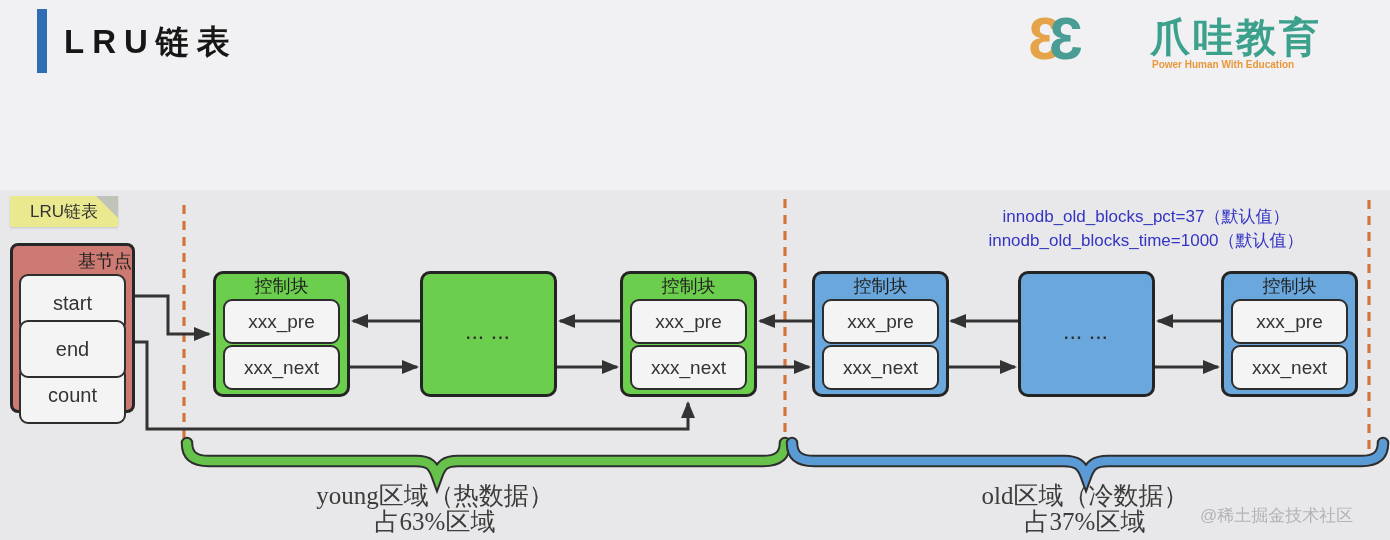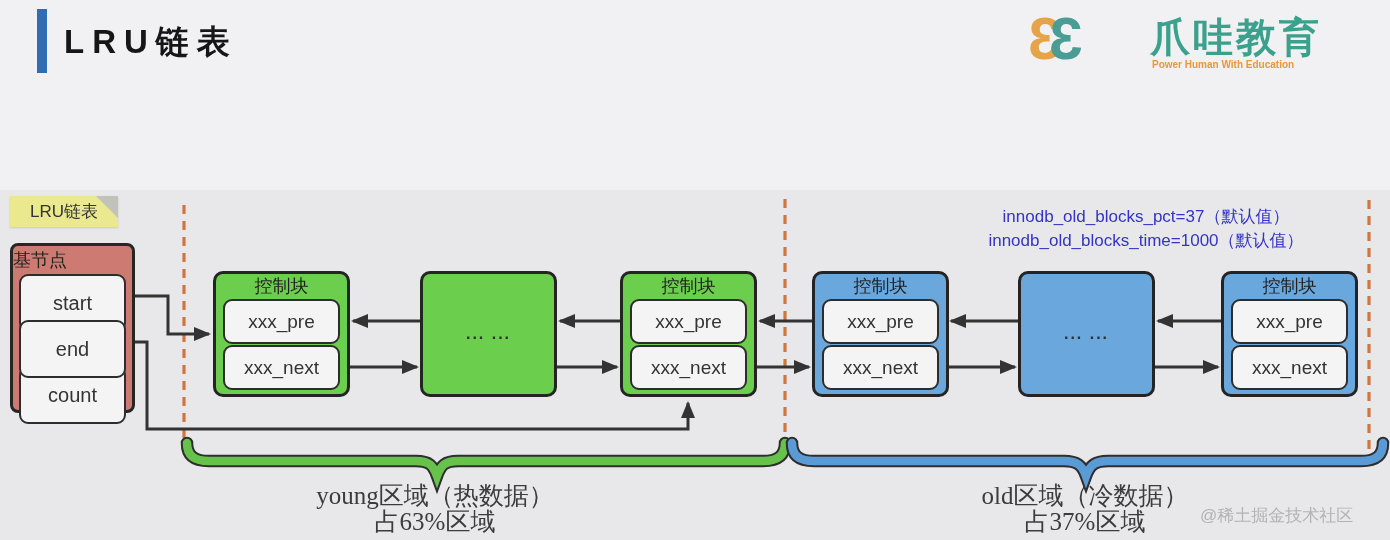--- a/index.html
+++ b/index.html
@@ -35,22 +35,22 @@
     font-size:17px;color:#333;text-align:center;line-height:31px;box-shadow:0 1px 2px rgba(0,0,0,.15);
   }
   .fold{position:absolute;top:0;right:0;width:0;height:0;
     border-top:22px solid #b9bcc2;border-left:22px solid transparent;opacity:.85;}
 
   
   .base-node{
     position:absolute;left:10px;top:243px;width:125px;height:170px;
     background:#cd7b72;border:3px solid #262626;border-radius:8px;box-sizing:border-box;
   }
-  .bn-title{position:absolute;left:0;right:0;top:2px;height:28px;text-align:left;
-    font-size:18px;color:#222;line-height:26px;font-family:Liberation Mono, monospace;}
+  .bn-title{position:absolute;left:0;right:0;top:2px;height:28px;text-align:right;
+    font-size:18px;color:#222;line-height:26px;}
   .base-node .cell{position:absolute;left:6px;right:6px;height:58px;}
   .base-node .cell.c0{top:28px;} .base-node .cell.c1{top:74px;} .base-node .cell.c2{top:120px;}
 
   .cell{
     background:#f4f4f4;border:2.5px solid #2d2d2d;border-radius:9px;box-sizing:border-box;
     font-size:20px;color:#333;text-align:center;display:flex;align-items:center;justify-content:center;
     white-space:nowrap;
   }
 
   

